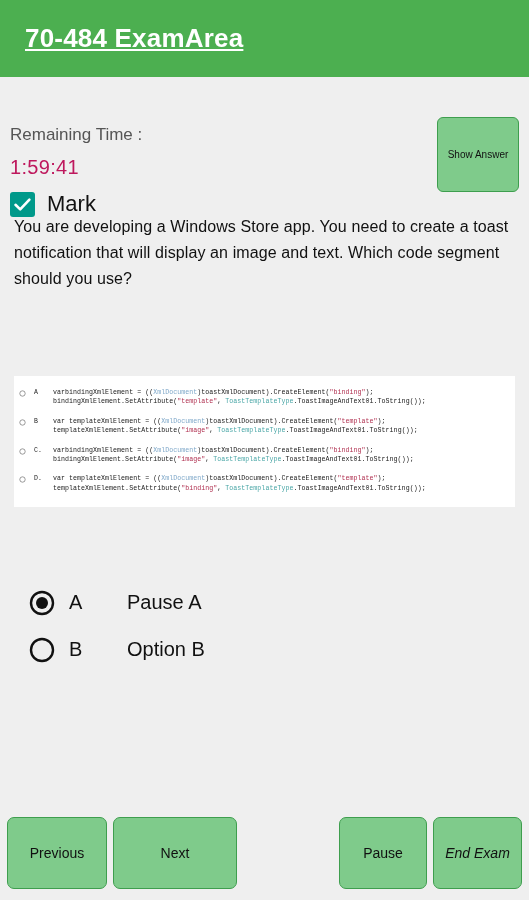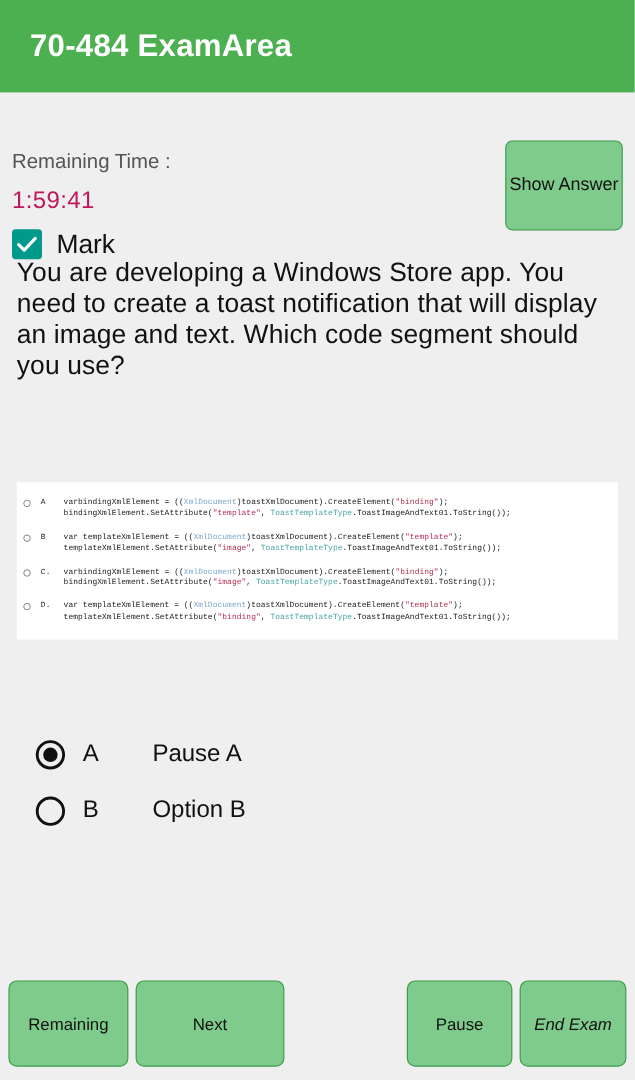--- a/index.html
+++ b/index.html
@@ -33,20 +33,21 @@
     display: flex;
     align-items: center;
     padding: 0 0 0 25px;
     flex: 0 0 auto;
   }
   .appbar-title {
     color: #FFFFFF;
     font-size: 26px;
     font-weight: bold;
     letter-spacing: 0.2px;
+    text-decoration: underline;
   }
 
   
   .status-strip {
     position: relative;
     flex: 0 0 auto;
     padding: 8px 10px 0 10px;
     height: 132px;
   }
   .status-row {
@@ -68,64 +69,64 @@
   .timer-value {
     margin-top: 11px;
     font-size: 20px;
     color: #be185d;
     letter-spacing: 0.3px;
   }
 
   .mark-row {
     margin-top: 12px;
     display: flex;
-    align-items: flex-start;
+    align-items: flex-end;
     gap: 12px;
   }
   .checkbox {
     width: 25px;
     height: 25px;
     border-radius: 3px;
     background: #00998A;
     position: relative;
     flex: 0 0 auto;
   }
   .checkbox svg { display: block; }
   .mark-label {
     font-size: 22px;
     color: #111;
   }
 
   .show-answer-btn {
     position: absolute;
     right: 10px;
     top: 40px;
-    width: 98px;
+    width: 82px;
     height: 75px;
     background: #7FCB8B;
     border: 1px solid #3E9E4E;
     border-radius: 6px;
     font-family: "Liberation Sans", sans-serif;
-    font-size: 15px;
+    font-size: 10px;
     color: #111;
     cursor: pointer;
     line-height: 1.1;
     padding: 0 2px;
   }
 
   
   .scroll-body {
     flex: 1 1 auto;
     overflow: hidden;
     position: relative;
     padding: 0 14px;
   }
 
   .question-text {
-    font-size: 22px;
+    font-size: 16px;
     line-height: 26px;
     color: #111;
     padding-top: 5px;
     letter-spacing: 0.1px;
   }
 
   
   .code-panel {
     margin-top: 84px;
     background: #FFFFFF;
@@ -321,20 +322,20 @@
         </span>
         <span class="answer-letter">B</span>
         <span class="answer-label">Option B</span>
       </div>
 
     </div>
 
   </div>
 
   <div class="bottombar">
-    <button class="btn btn-prev">Remaining</button>
+    <button class="btn btn-prev">Previous</button>
     <button class="btn btn-next">Next</button>
     <span class="btn-spacer"></span>
     <button class="btn btn-pause">Pause</button>
     <button class="btn btn-end">End Exam</button>
   </div>
 
 </div>
 
 </body></html>

